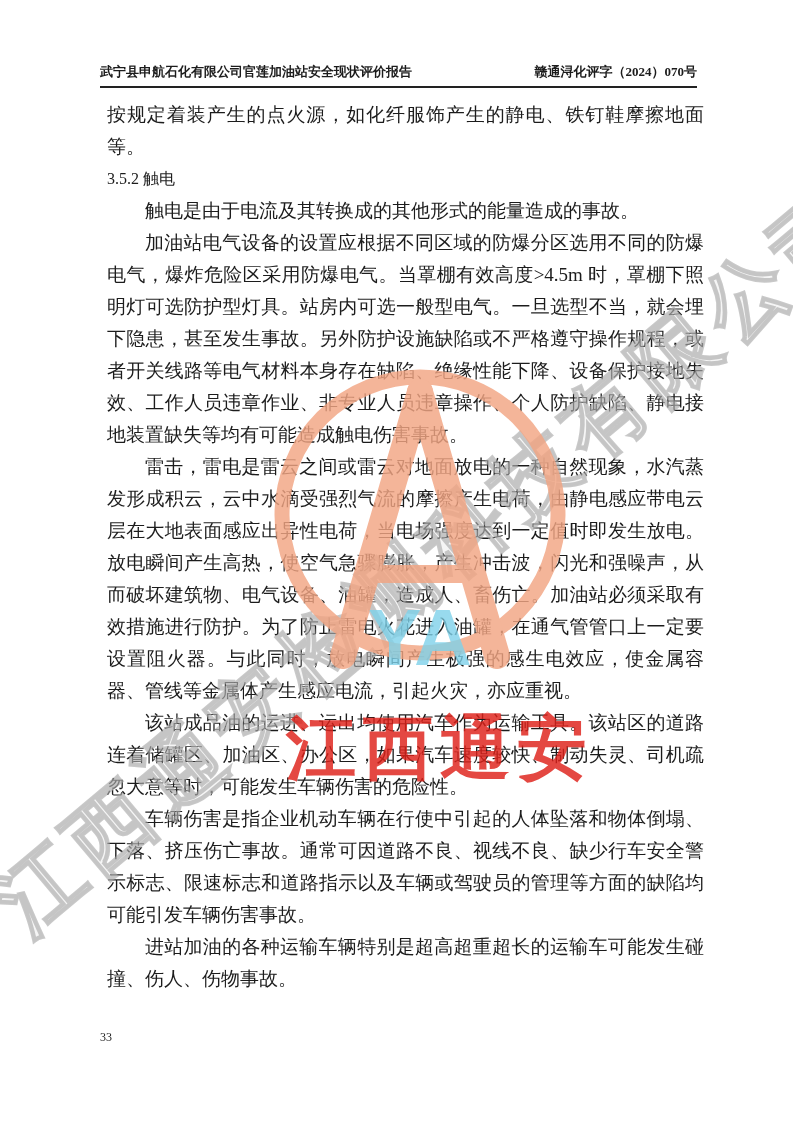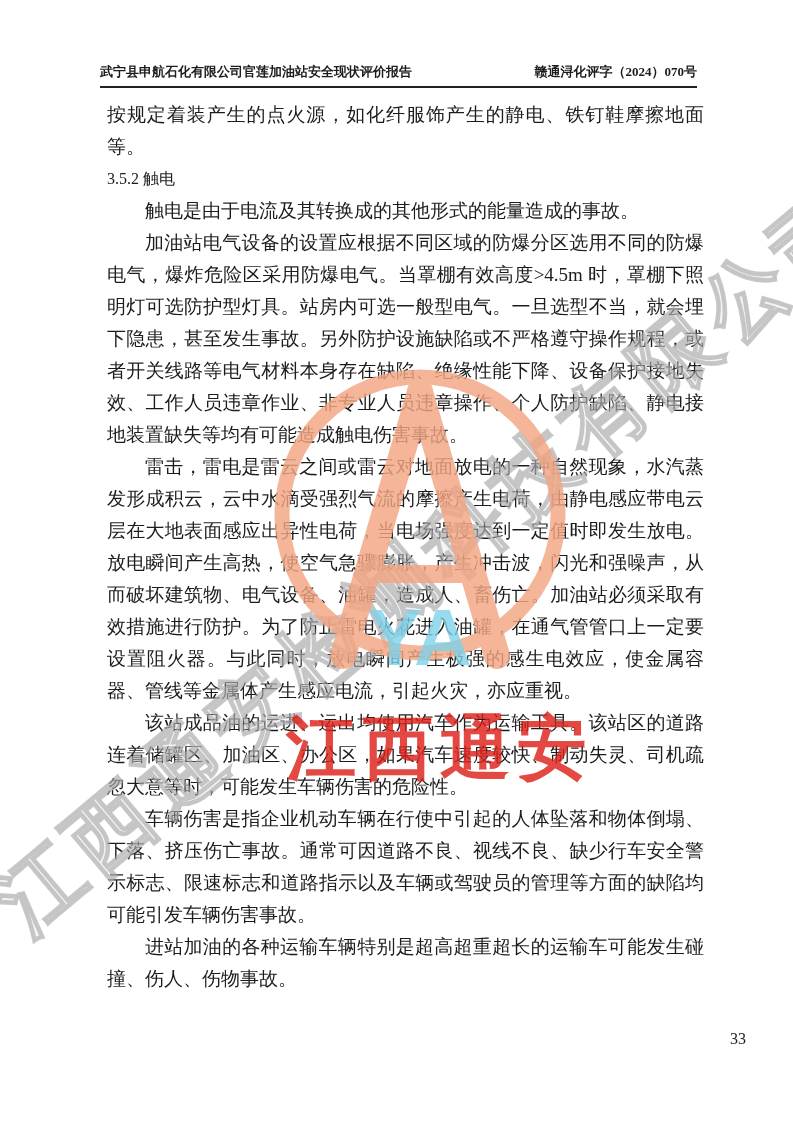--- a/index.html
+++ b/index.html
@@ -36,21 +36,21 @@
   .wm-logo{position:absolute;left:265px;top:360px;z-index:3;}
   .wm-red{
     position:absolute;left:286px;top:710px;z-index:4;
     font-size:70px;line-height:78px;font-weight:bold;letter-spacing:7px;
     color:rgba(222,32,24,0.82);
     font-family:Liberation Serif, serif;
   }
   
   .ftr{
     position:absolute;top:1030px;left:100px;width:646px;z-index:1;
-    text-align:right;font-size:16px;
+    text-align:left;font-size:12px;
   }
 </style>
 </head>
 <body>
 
 <div class="page">
 
   <div class="hdr">
     <span>武宁县申航石化有限公司官莲加油站安全现状评价报告</span>
     <span>赣通浔化评字（2024）070号</span>

